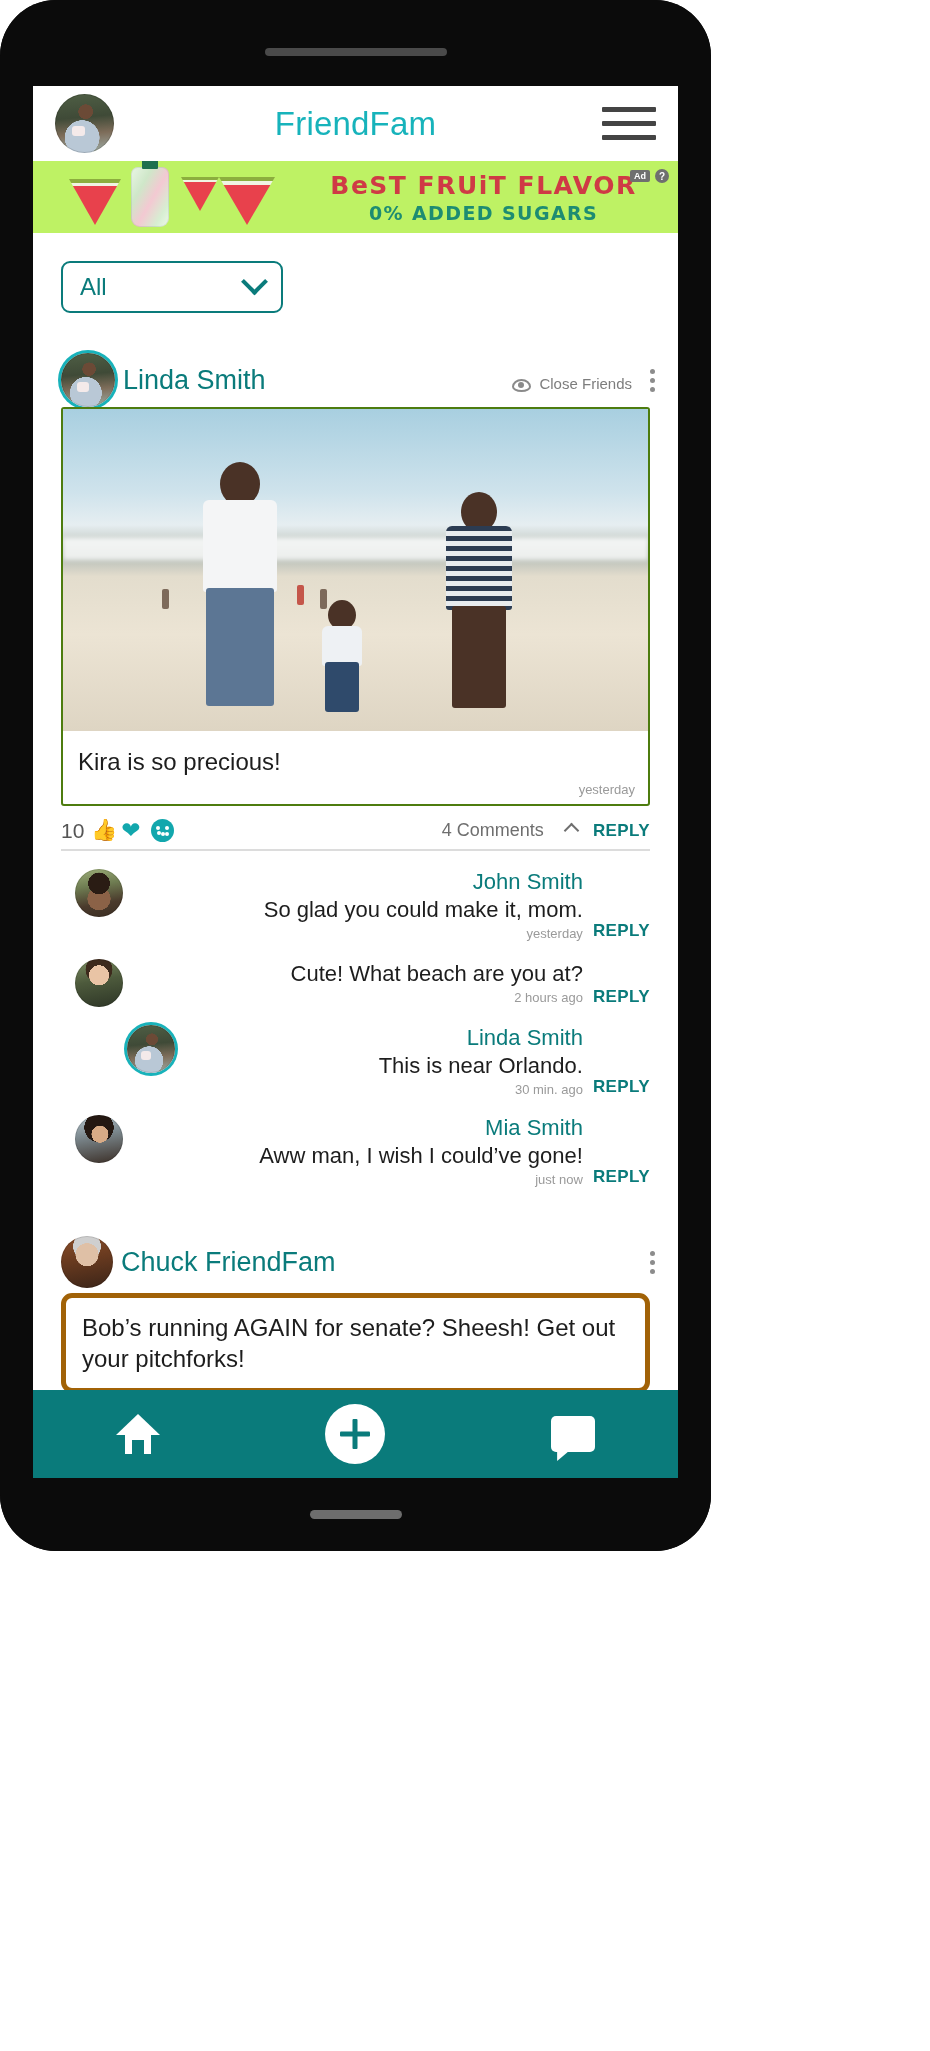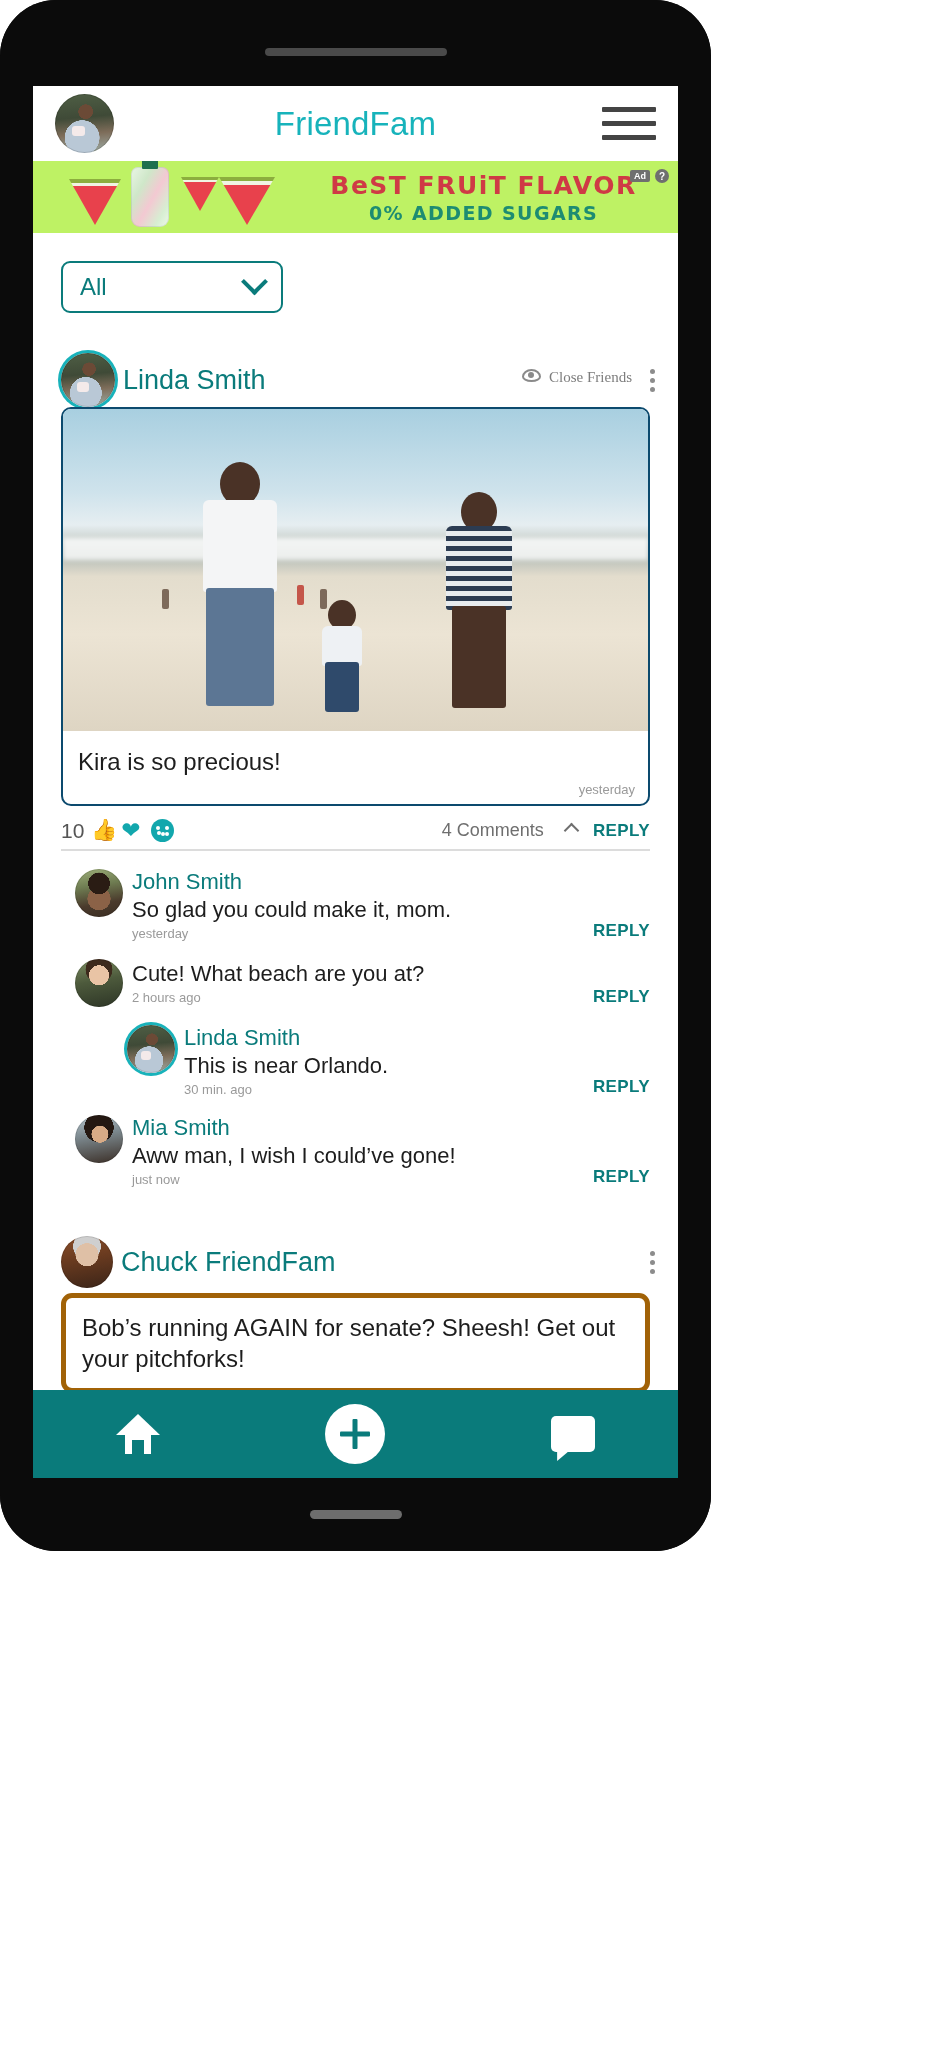--- a/index.html
+++ b/index.html
@@ -144,35 +144,35 @@
       radial-gradient(circle at 50% 26%, #241812 0 34%, transparent 34.5%),
       linear-gradient(170deg,#b9c6cd 0%,#7d8a90 40%,#3a2e26 100%);
   }
   .av-chuck{
     background:
       radial-gradient(circle at 50% 36%, #dfc0a6 0 27%, transparent 27.5%),
       radial-gradient(circle at 50% 20%, #cfcfcf 0 28%, transparent 28.5%),
       linear-gradient(170deg,#8a4e2a 0%,#6c3c20 40%,#3b2418 100%);
   }
   .name{ color:#0a7b7b; font-size:27px; font-weight:500; }
-  .post-head .meta{ margin-left:auto; display:flex; align-items:flex-start; gap:8px;font-family:Liberation Serif, serif; }
+  .post-head .meta{ margin-left:auto; display:flex; align-items:flex-end; gap:8px; }
   .eye{ width:19px; height:13px; position:relative; }
   .eye:before{
     content:""; position:absolute; inset:0; border:2px solid #8a8a8a;
     border-radius:50% 50% 50% 50% / 60% 60% 40% 40%;
   }
   .eye:after{ content:""; position:absolute; left:6px; top:3px; width:6px; height:6px;
     border-radius:50%; background:#8a8a8a; }
   .close-friends{ color:#7d7d7d; font-size:15px; }
   .kebab{ width:6px; display:flex; flex-direction:column; gap:4px; padding-left:10px; cursor:pointer; }
   .kebab i{ width:5px; height:5px; border-radius:50%; background:#8c8c8c; display:block; }
 
   
   .photo-card{
-    border:2px solid #0c4a6e; border-radius:10px; overflow:hidden; background:#fff; position:relative;
+    border:2px solid #4d7c0f; border-radius:3px; overflow:hidden; background:#fff; position:relative;
   }
   .photo{
     height:322px; position:relative; overflow:hidden;
     background:
       linear-gradient(to bottom,
         #a8cfe0 0%, #cfe3ec 26%, #e6eef1 36%,
         #cfd6d3 40%, #b8bfb9 46%,
         #e3ddcd 52%, #ece4d4 70%, #ded5c3 100%);
   }
   .surf{ position:absolute; left:0; right:0; top:40%; height:7%; background:rgba(255,255,255,.75); filter:blur(2px); }
@@ -211,21 +211,21 @@
   .react-right{ margin-left:auto; display:flex; align-items:center; gap:16px; }
   .comments-toggle{ font-size:18px; color:#6f6f6f; display:flex; align-items:center; gap:22px; cursor:pointer; }
   .caret-up{ width:11px; height:11px; border-left:2px solid #6f6f6f; border-top:2px solid #6f6f6f; transform:rotate(45deg); }
   .reply-btn{ font-size:17px; font-weight:bold; color:#0a7b7b; letter-spacing:.4px; cursor:pointer; }
   .sep{ height:2px; background:#dcdcdc; margin-top:2px; }
 
   
   .comments{ padding-left:14px; }
   .cmt{ display:flex; align-items:flex-start; margin-top:18px; }
   .cmt.indent{ padding-left:52px; }
-  .cmt .body{ margin-left:9px; flex:1 1 auto; }
+  .cmt .body{ flex:1 1 auto;text-align:right; }
   .cmt .cname{ color:#0a7b7b; font-size:22px; font-weight:500; }
   .cmt .ctext{ font-size:22px; color:#1d1d1d; margin-top:2px; }
   .cmt .ctime{ font-size:13px; color:#9a9a9a; margin-top:3px; }
   .cmt .creply{ font-size:17px; font-weight:bold; color:#0a7b7b; letter-spacing:.4px; align-self:flex-end; margin-left:10px; cursor:pointer; }
 
   
   .post2{ margin-top:48px; }
   .text-card{
     border:5px solid #a16207; border-radius:11px; padding:14px 16px; margin-top:4px;
     font-size:24px; color:#1d1d1d; line-height:1.3;

